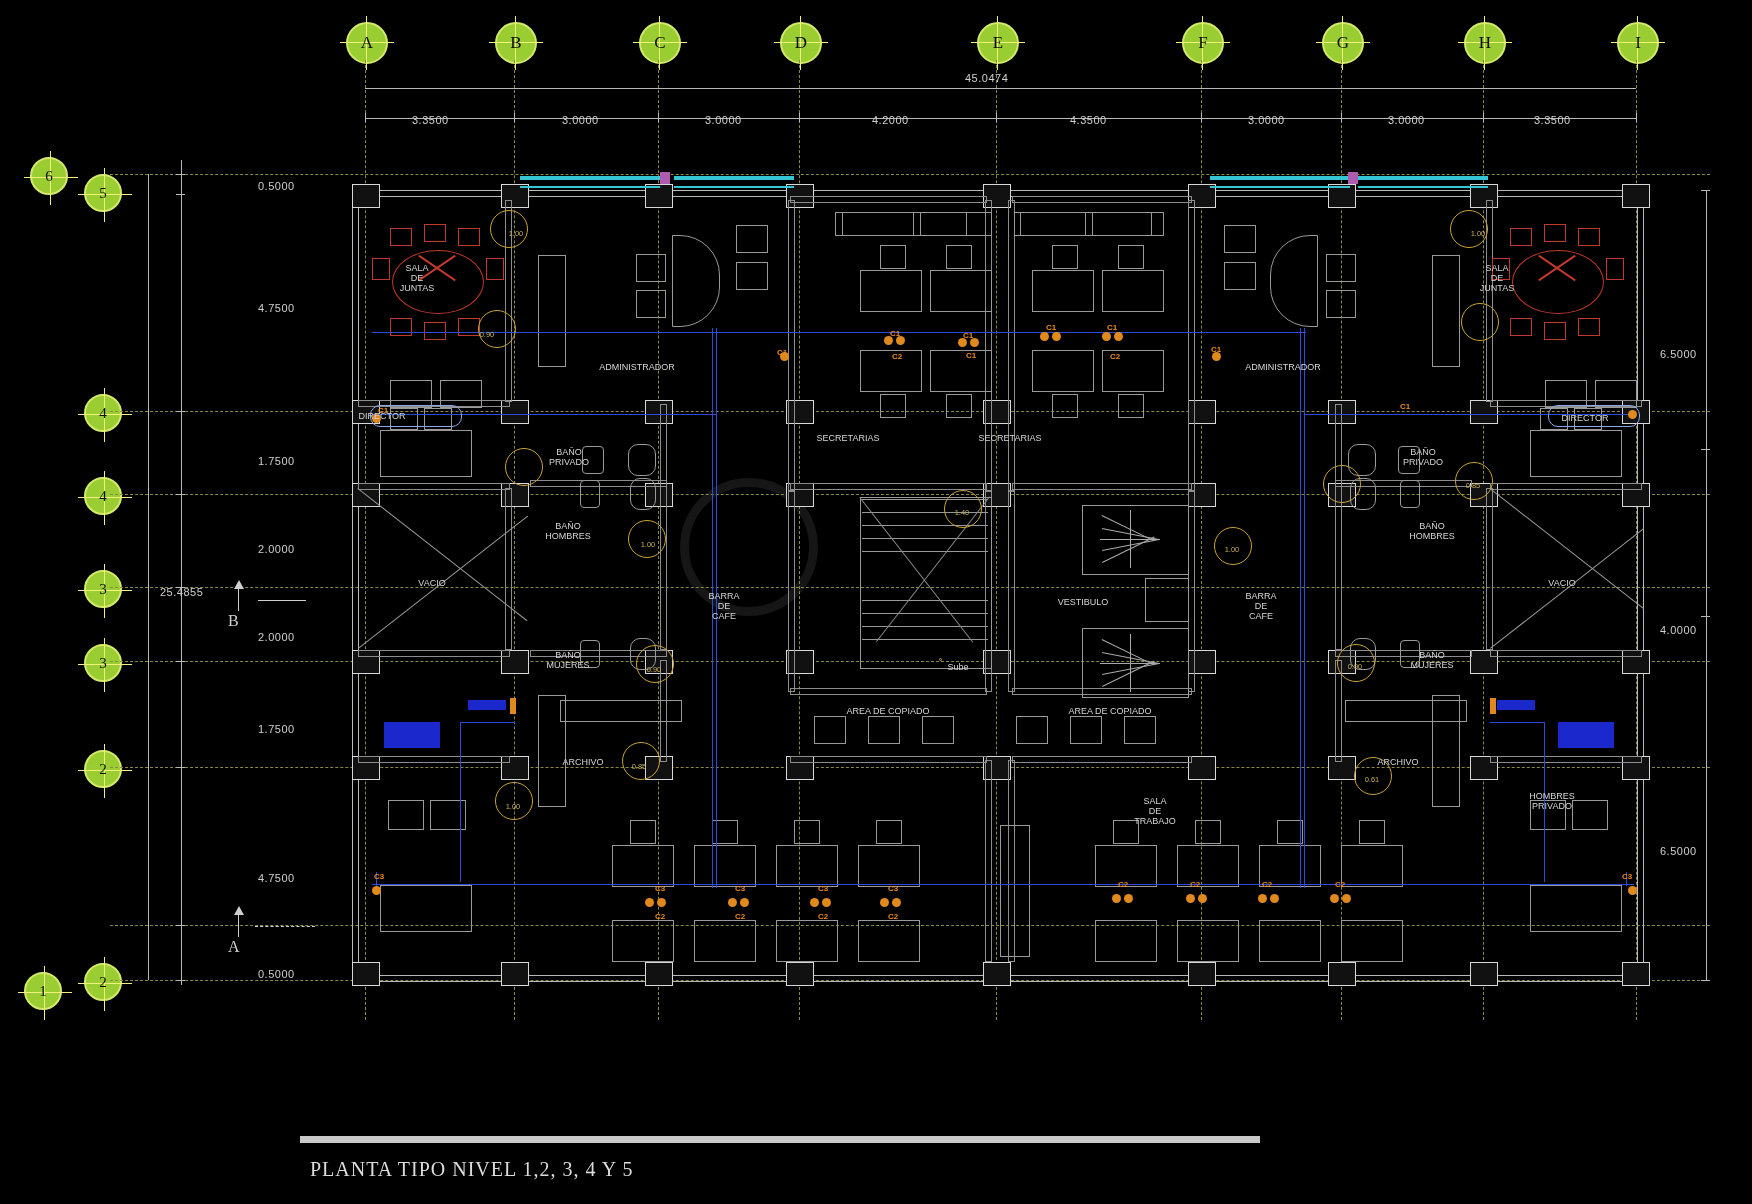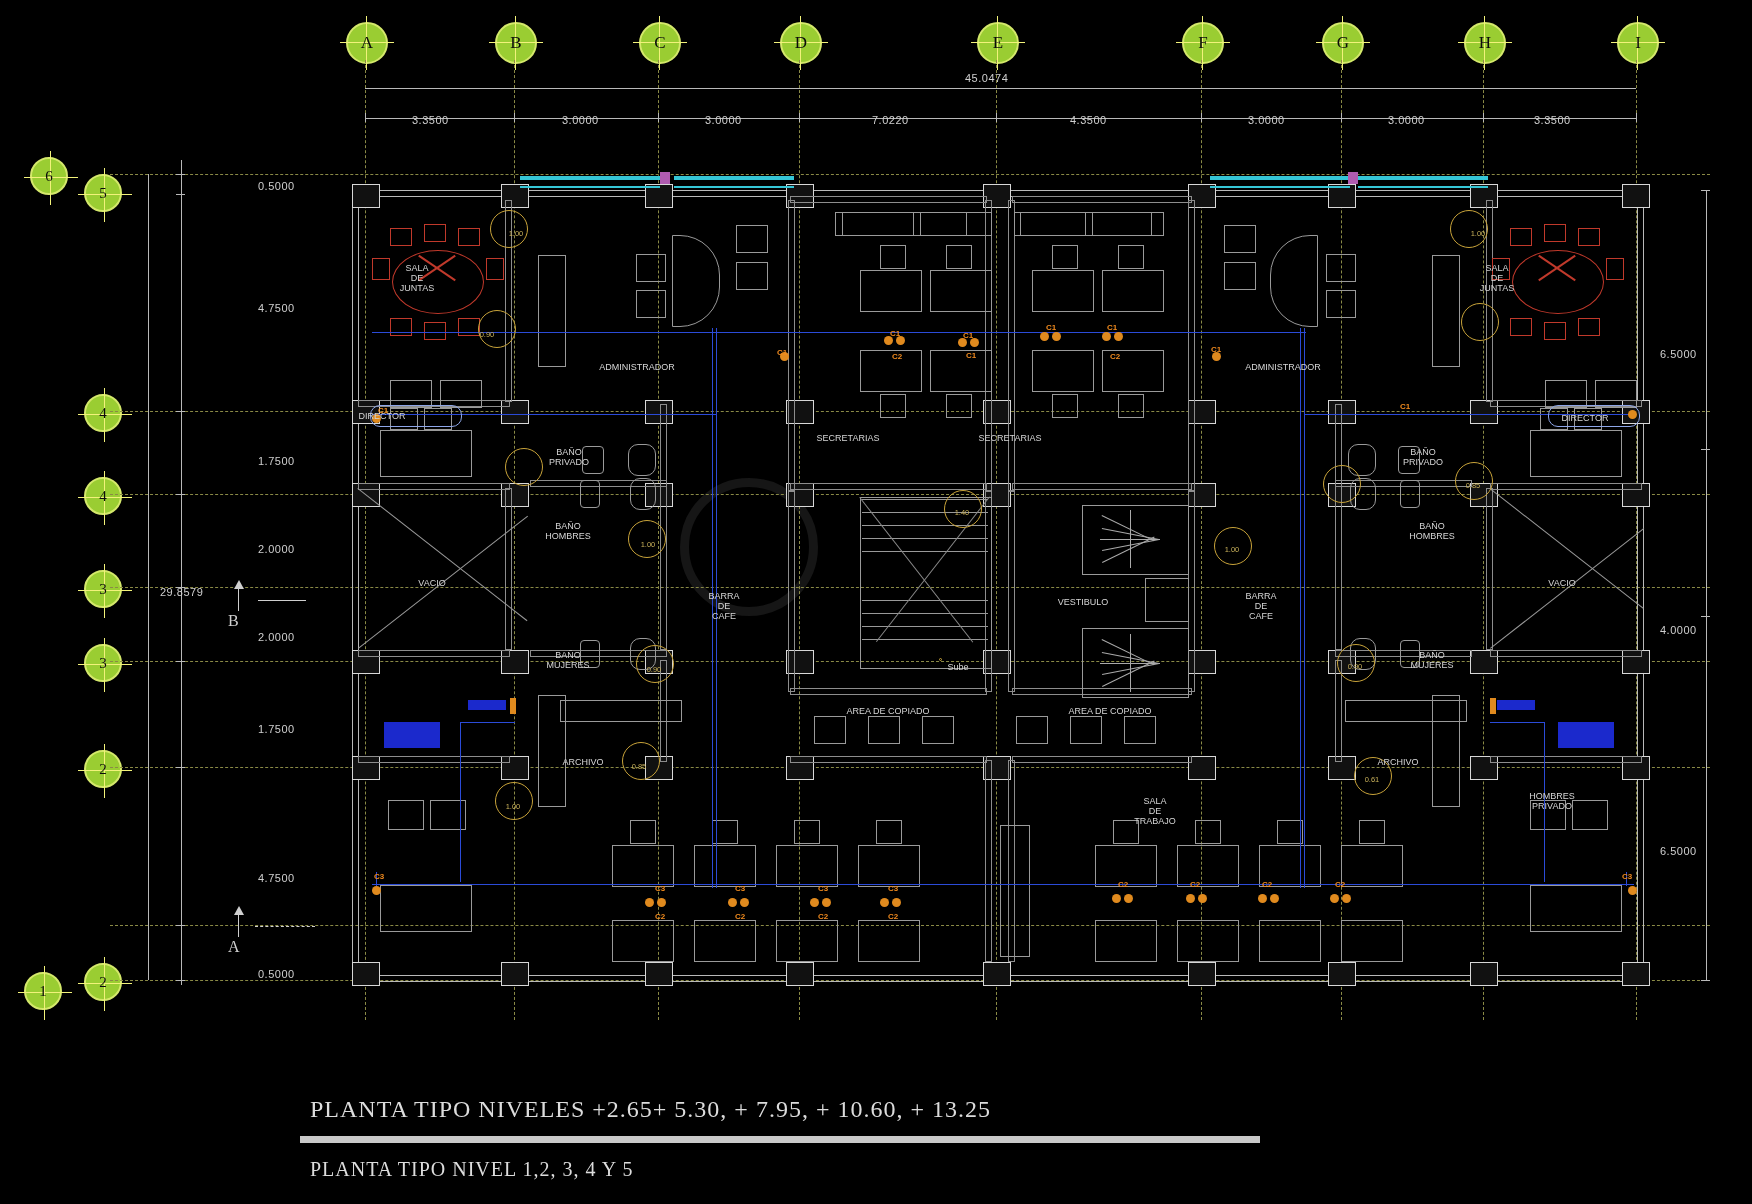--- a/index.html
+++ b/index.html
@@ -196,21 +196,21 @@
     <div class="tick" style="left:658px;top:113px;"></div>
     <div class="tick" style="left:799px;top:113px;"></div>
     <div class="tick" style="left:996px;top:113px;"></div>
     <div class="tick" style="left:1201px;top:113px;"></div>
     <div class="tick" style="left:1341px;top:113px;"></div>
     <div class="tick" style="left:1483px;top:113px;"></div>
     <div class="tick" style="left:1636px;top:113px;"></div>
     <div class="dim" style="left:412px;top:114px;">3.3500</div>
     <div class="dim" style="left:562px;top:114px;">3.0000</div>
     <div class="dim" style="left:705px;top:114px;">3.0000</div>
-    <div class="dim" style="left:872px;top:114px;">7.0220</div>
+    <div class="dim" style="left:872px;top:114px;">4.2000</div>
     <div class="dim" style="left:1070px;top:114px;">4.3500</div>
     <div class="dim" style="left:1248px;top:114px;">3.0000</div>
     <div class="dim" style="left:1388px;top:114px;">3.0000</div>
     <div class="dim" style="left:1534px;top:114px;">3.3500</div>
   </div>
 
   <div class="abs">
     <div class="dimlinev" style="left:181px;top:160px;height:825px;"></div>
     <div class="tickh" style="left:176px;top:174px;"></div>
     <div class="tickh" style="left:176px;top:194px;"></div>
@@ -223,21 +223,21 @@
     <div class="tickh" style="left:176px;top:980px;"></div>
     <div class="dim" style="left:258px;top:180px;">0.5000</div>
     <div class="dim" style="left:258px;top:302px;">4.7500</div>
     <div class="dim" style="left:258px;top:455px;">1.7500</div>
     <div class="dim" style="left:258px;top:543px;">2.0000</div>
     <div class="dim" style="left:258px;top:631px;">2.0000</div>
     <div class="dim" style="left:258px;top:723px;">1.7500</div>
     <div class="dim" style="left:258px;top:872px;">4.7500</div>
     <div class="dim" style="left:258px;top:968px;">0.5000</div>
     <div class="dimlinev" style="left:181px;top:160px;height:4px;"></div>
-    <div class="dim" style="left:160px;top:586px;">29.8579</div>
+    <div class="dim" style="left:160px;top:586px;">25.4855</div>
     <div class="dimlinev" style="left:148px;top:174px;height:806px;"></div>
   </div>
 
   <div class="abs">
     <div class="dimlinev" style="left:1706px;top:190px;height:790px;"></div>
     <div class="tickh" style="left:1701px;top:190px;"></div>
     <div class="tickh" style="left:1701px;top:449px;"></div>
     <div class="tickh" style="left:1701px;top:616px;"></div>
     <div class="tickh" style="left:1701px;top:980px;"></div>
     <div class="dim" style="left:1660px;top:348px;">6.5000</div>
@@ -793,17 +793,16 @@
     <div class="abs" style="left:258px;top:600px;width:48px;height:1px;background:#cfcfcf;"></div>
     <div class="northt" style="left:228px;top:612px;">B</div>
   </div>
   <div class="abs">
     <div class="arrowup" style="left:234px;top:906px;"></div>
     <div class="abs" style="left:238px;top:915px;width:1px;height:22px;background:#cfcfcf;"></div>
     <div class="abs" style="left:255px;top:926px;width:60px;height:0;border-top:1px dashed #cfcfcf;"></div>
     <div class="northt" style="left:228px;top:938px;">A</div>
   </div>
 
-  <div class="title1" style="left:310px;top:1096px;">PLANTA TIPO NIVELES +2.65+ 5.30, + 7.95, + 10.60, + 13.25</div>
   <div class="titlebar" style="left:300px;top:1136px;width:960px;height:7px;"></div>
   <div class="title2" style="left:310px;top:1158px;">PLANTA TIPO NIVEL 1,2, 3, 4 Y 5</div>
 
 </div>
 
 </body></html>

